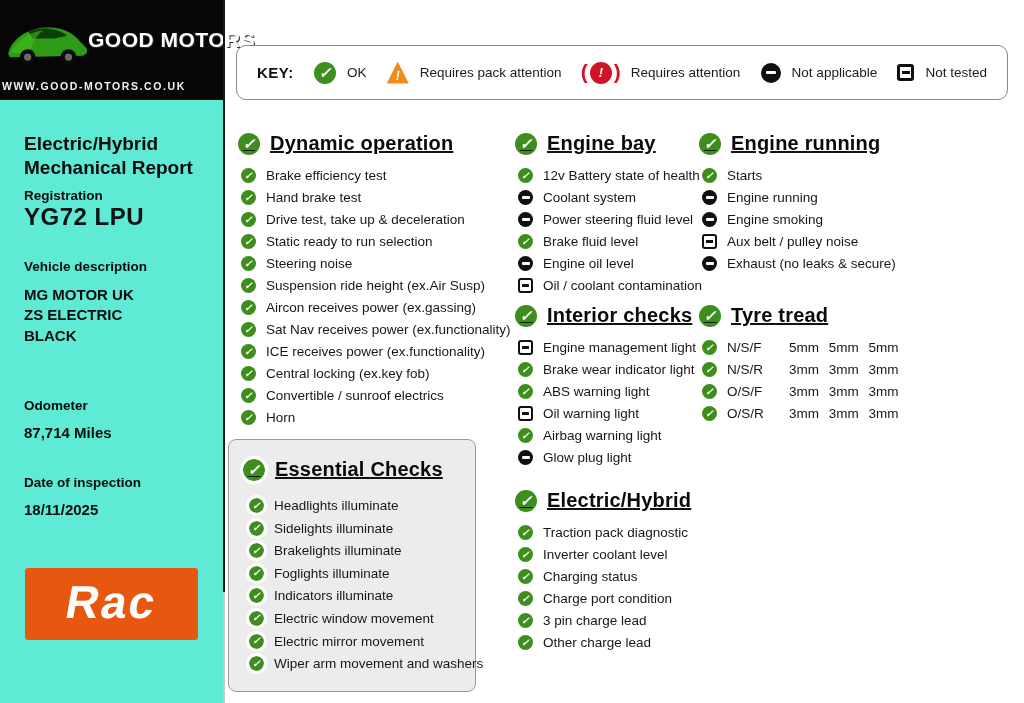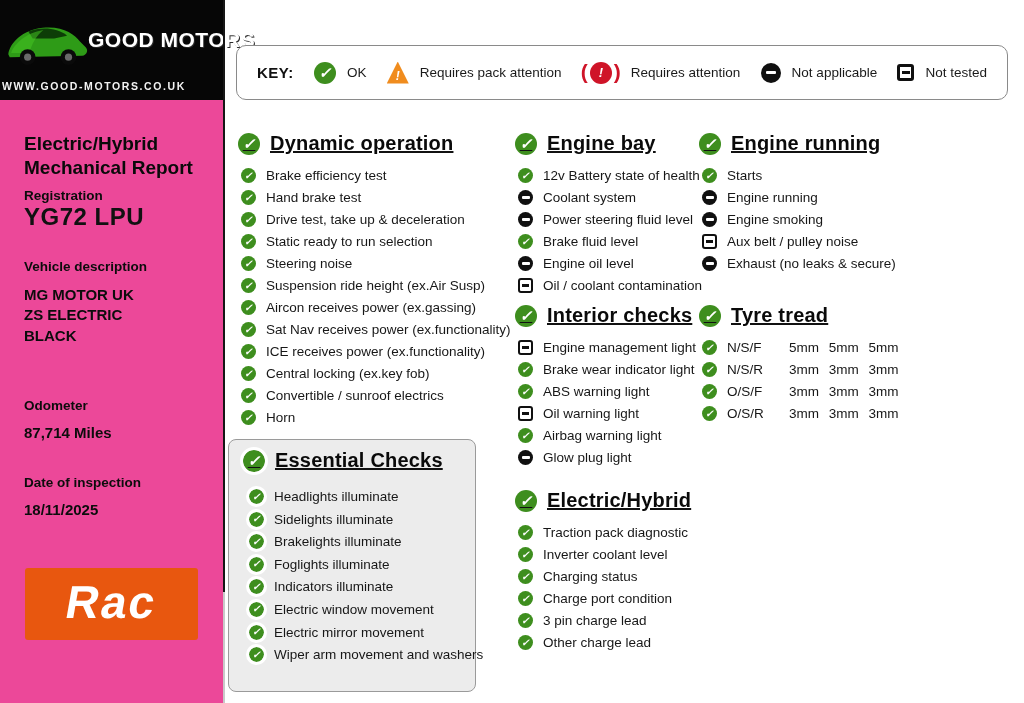--- a/index.html
+++ b/index.html
@@ -1,20 +1,20 @@
 <!DOCTYPE html>
 <html><head>
 <meta charset="utf-8">
 <style>
   * { margin:0; padding:0; box-sizing:border-box; }
   html,body { width:1024px; height:703px; background:#fff; font-family:"Liberation Sans", sans-serif; color:#111; overflow:hidden; }
   #page { position:relative; width:1024px; height:703px; background:#fff; }
 
   
-  #sidebar { position:absolute; left:0; top:0; width:224px; height:703px; background:#ec4899; }
+  #sidebar { position:absolute; left:0; top:0; width:224px; height:703px; background:#5eead4; }
   #logoBlock { position:absolute; left:0; top:0; width:224px; height:100px; background:#060606; }
   #carArt { position:absolute; left:4px; top:14px; width:86px; height:62px; }
   #brandName { position:absolute; left:88px; top:28px; width:132px; color:#fff; font-weight:700; font-size:21px; letter-spacing:0.5px; white-space:nowrap; text-shadow:1px 1px 0 #2a2a2a; }
   #urlRow { position:absolute; left:0; bottom:8px; width:188px; display:flex; align-items:center; justify-content:center; gap:7px; }
   .url-dash { width:16px; height:3px; background:#1d7a1d; }
   #brandUrl { color:#f2f2f2; font-size:10.5px; font-weight:700; letter-spacing:1.6px; white-space:nowrap; }
 
   .side-label { position:absolute; left:24px; font-size:13.5px; font-weight:700; color:#0c0c0c; }
   .side-value { position:absolute; left:24px; font-size:15px; font-weight:700; color:#0c0c0c; }
   #reportTitle { position:absolute; left:24px; top:132px; width:180px; font-size:19px; line-height:1.25; font-weight:700; color:#0a0a0a; }
@@ -59,21 +59,21 @@
   
   .section { position:absolute; }
   .hdr { display:flex; align-items:center; gap:10px; margin-bottom:13px;text-decoration:underline; }
   .hdr .title { font-size:20px; font-weight:700; color:#0a0a0a; letter-spacing:0.2px; white-space:nowrap; }
   .rows { display:flex; flex-direction:column; }
   .row { display:flex; align-items:center; gap:10px; margin:0 0 7px 3px; }
   .row .lbl { font-size:13.5px; color:#171717; white-space:nowrap; }
   .row .vals { font-size:13.5px; color:#171717; word-spacing:6px; white-space:nowrap; }
   .row .lbl.fixed { width:52px; }
 
-  #sec-essential { left:228px; top:439px; width:248px; height:253px; background:#ececec; border:1px solid #9a9a9a; border-radius:8px; padding:9px 14px; }
+  #sec-essential { left:228px; top:439px; width:248px; height:253px; background:#ececec; border:1px solid #9a9a9a; border-radius:8px; padding:18px 14px; }
   #sec-essential .hdr { margin-bottom:17px; }
   #sec-essential .row { margin:0 0 7.6px 6px; }
   #sec-essential .ic { outline:3px solid #fff; }
 </style>
 </head>
 <body>
 
 <div id="page">
 
   <div id="sidebar">

